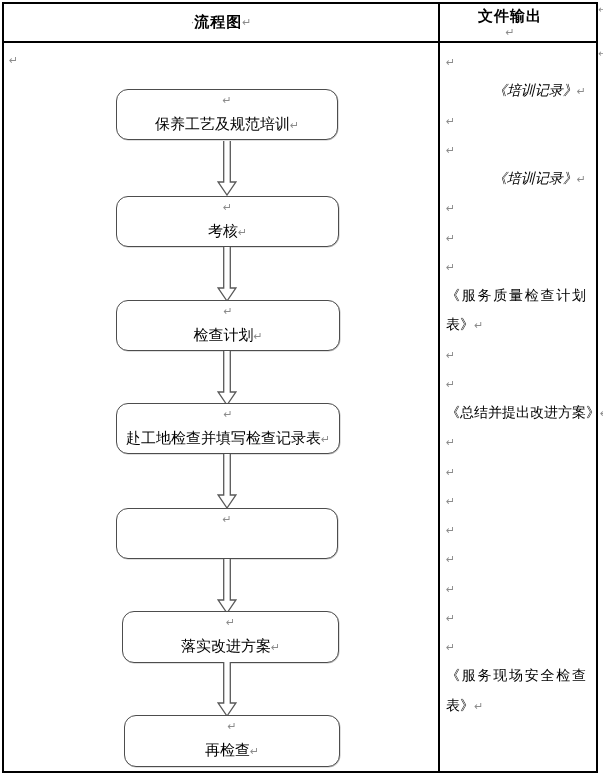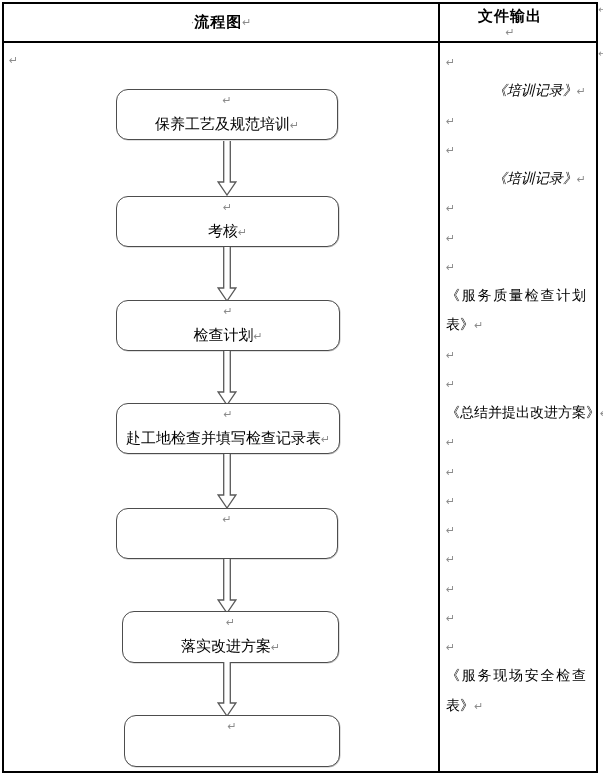--- a/index.html
+++ b/index.html
@@ -112,20 +112,21 @@
     <div class="fbox-mark mark">↵</div>
     <div class="fbox-label"><span>落实改进方案</span><span class="mark">↵</span></div>
   </div>
 
   <svg class="arrow" style="top:658px;" width="20" height="55" viewBox="0 0 20 55">
     <path d="M6.7 0 L6.7 41 L1.2 41 L10 54 L18.8 41 L13.3 41 L13.3 0" fill="#ffffff" stroke="#595959" stroke-width="1.3"></path>
   </svg>
 
   <div class="fbox" style="left:120px;top:711px;width:216px;height:52px;">
     <div class="fbox-mark mark">↵</div>
+    <div class="fbox-label"><span>再检查</span><span class="mark">↵</span></div>
   </div>
 
   <div class="rstack">
     <div class="rl"><span class="mark">↵</span></div>
     <div class="rl rl-center"><span>《培训记录》</span><span class="mark">↵</span></div>
     <div class="rl"><span class="mark">↵</span></div>
     <div class="rl"><span class="mark">↵</span></div>
     <div class="rl rl-center"><span>《培训记录》</span><span class="mark">↵</span></div>
     <div class="rl"><span class="mark">↵</span></div>
     <div class="rl"><span class="mark">↵</span></div>

